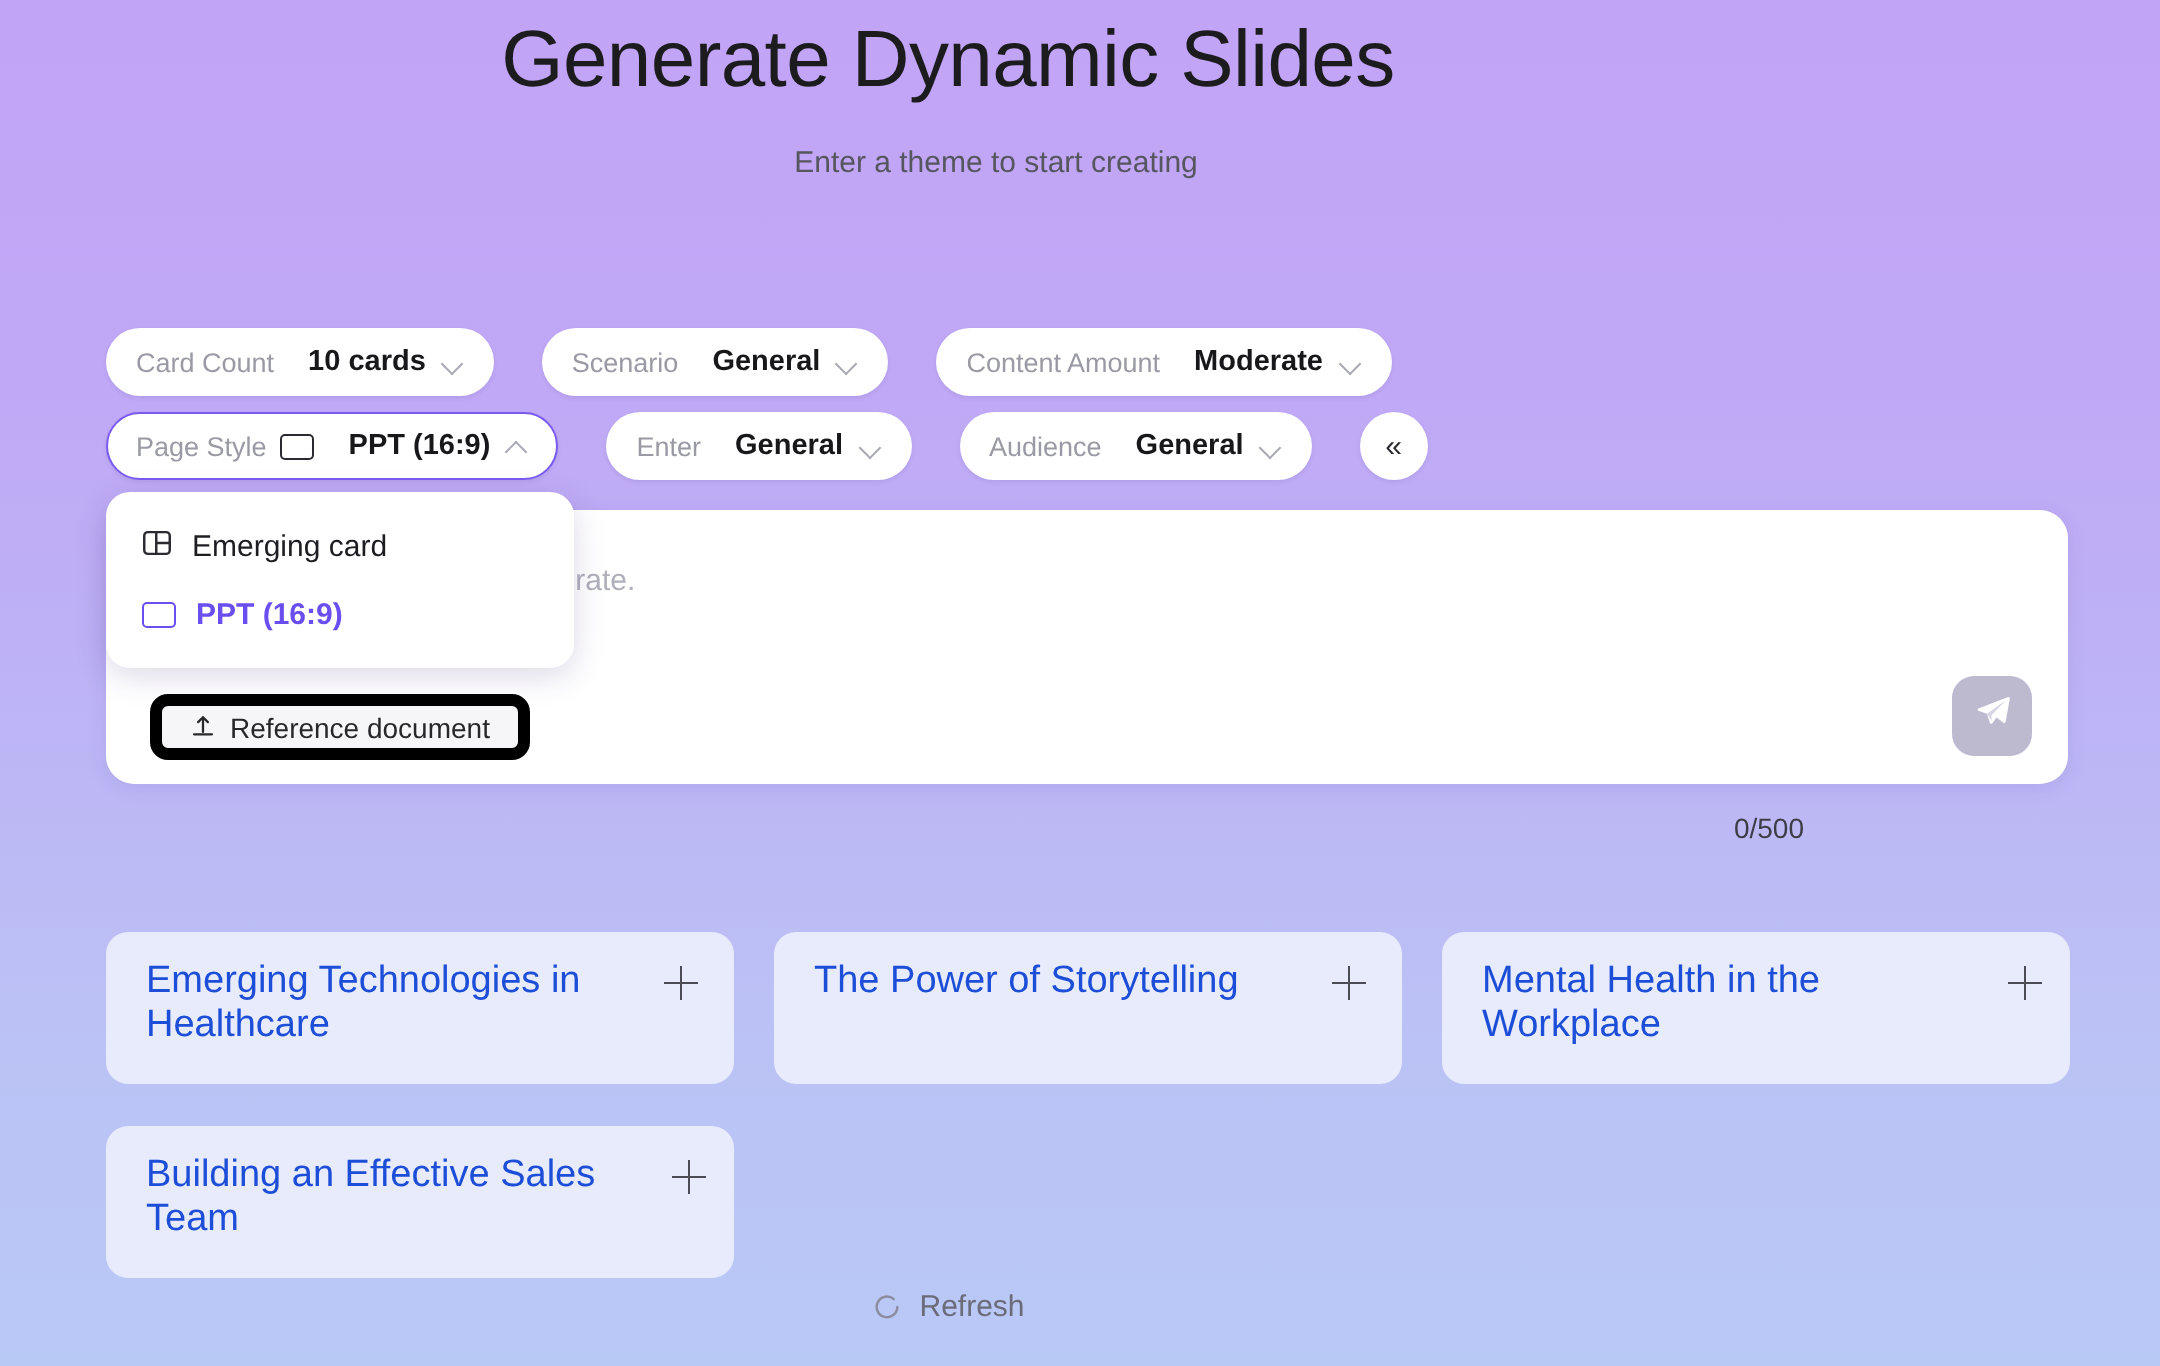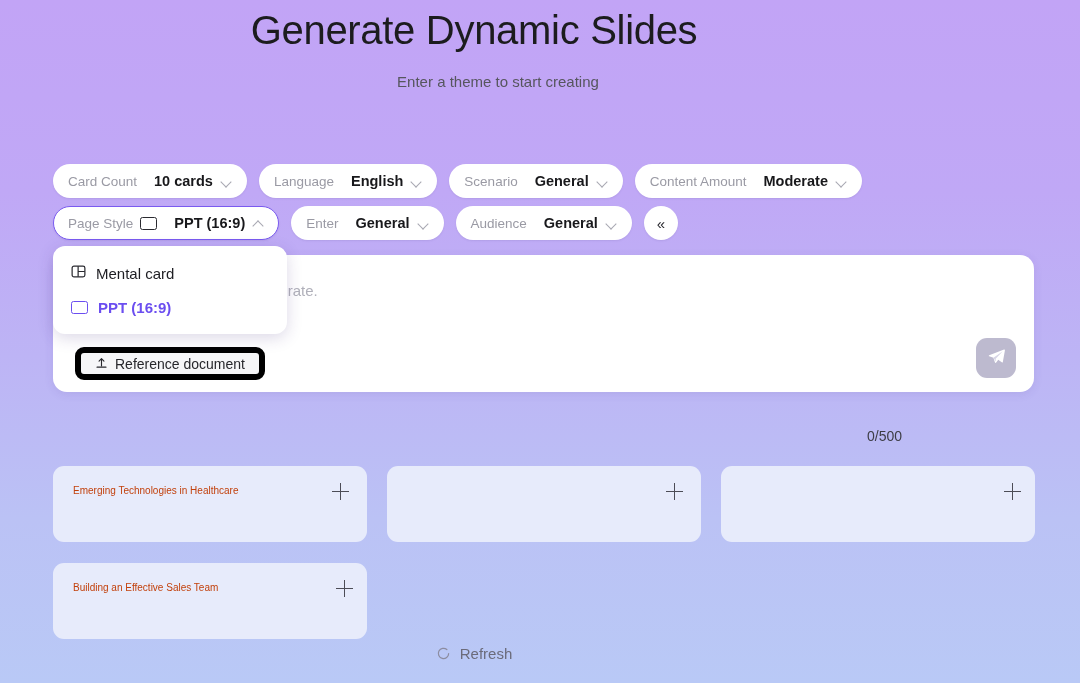--- a/index.html
+++ b/index.html
@@ -44,21 +44,21 @@
   
   .filters {
     position: absolute;
     left: 53px;
     top: 164px;
     width: 982px;
   }
   .filter-row {
     display: flex;
     align-items: center;
-    gap: 12px;
+    gap: 24px;
     margin-bottom: 8px;
   }
   .pill {
     display: inline-flex;
     align-items: center;
     gap: 7px;
     height: 34px;
     padding: 0 14px;
     background: #ffffff;
     border-radius: 17px;
@@ -183,21 +183,21 @@
     border-radius: 11px;
     background: #bdbacf;
     display: flex;
     align-items: center;
     justify-content: center;
     cursor: pointer;
   }
   .counter {
     position: absolute;
     right: 46px;
-    top: 428px;
+    top: 406px;
     font-size: 14px;
     color: #3d3d46;
   }
 
   
   .dropdown {
     position: absolute;
     left: 53px;
     top: 246px;
     width: 234px;
@@ -238,23 +238,23 @@
   .sug-card {
     position: relative;
     height: 76px;
     background: #e7ebfb;
     border-radius: 11px;
     box-sizing: border-box;
     padding: 14px 42px 0 20px;
     cursor: pointer;
   }
   .sug-card .sug-title {
-    font-size: 10px;
+    font-size: 19px;
     line-height: 22px;
-    color: #c2410c;
+    color: #1d4ed8;
   }
   .plus-icon {
     position: absolute;
     width: 17px;
     height: 17px;
     top: 17px;
   }
   .plus-icon::before,
   .plus-icon::after {
     content: "";
@@ -300,25 +300,20 @@
     <h1 class="title">Generate Dynamic Slides</h1>
     <p class="subtitle">Enter a theme to start creating</p>
   </div>
 
   <div class="filters">
 
     <div class="filter-row">
       <div class="pill">
         <span class="pill-label">Card Count</span>
         <span class="pill-value">10 cards</span>
-        <span class="chev"></span>
-      </div>
-      <div class="pill">
-        <span class="pill-label">Language</span>
-        <span class="pill-value">English</span>
         <span class="chev"></span>
       </div>
       <div class="pill">
         <span class="pill-label">Scenario</span>
         <span class="pill-value">General</span>
         <span class="chev"></span>
       </div>
       <div class="pill">
         <span class="pill-label">Content Amount</span>
         <span class="pill-value">Moderate</span>
@@ -376,37 +371,39 @@
   <div class="counter">0/500</div>
 
   <div class="dropdown">
     <div class="dd-item">
       <span>
         <svg width="15" height="15" viewBox="0 0 16 16" fill="none">
           <rect x="1.2" y="2.2" width="13.6" height="11.6" rx="2" stroke="#2a2a30" stroke-width="1.3"></rect>
           <path d="M7.6 2.4v11.2M7.6 8h7.1" stroke="#2a2a30" stroke-width="1.3"></path>
         </svg>
       </span>
-      <span>Mental card</span>
+      <span>Emerging card</span>
     </div>
     <div class="dd-item selected">
       <span class="icon-rect"></span>
       <span>PPT (16:9)</span>
     </div>
   </div>
 
   <div class="suggestions">
     <div class="sug-card two-line">
       <div class="sug-title">Emerging Technologies in Healthcare</div>
       <span class="plus-icon"></span>
     </div>
     <div class="sug-card one-line">
+      <div class="sug-title">The Power of Storytelling</div>
       <span class="plus-icon"></span>
     </div>
     <div class="sug-card tight">
+      <div class="sug-title">Mental Health in the Workplace</div>
       <span class="plus-icon"></span>
     </div>
     <div class="sug-card tight">
       <div class="sug-title">Building an Effective Sales Team</div>
       <span class="plus-icon"></span>
     </div>
   </div>
 
   <div class="refresh">
     <span class="refresh-icon">

